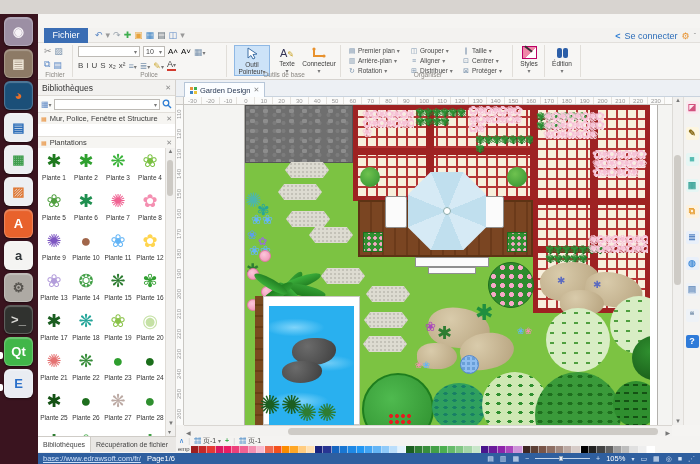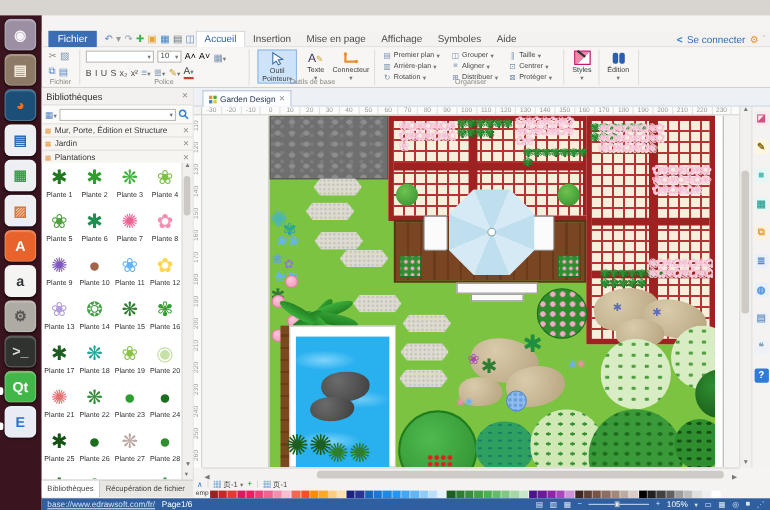--- a/index.html
+++ b/index.html
@@ -171,28 +171,20 @@
       <span class="qicon" style="color: rgb(91, 135, 197);">↶</span>
         <span class="qicon" style="color: rgb(153, 153, 153);">▾</span>
         <span class="qicon" style="color: rgb(154, 164, 174);">↷</span>
         <span class="qicon" style="color: rgb(63, 174, 79);">✚</span>
         <span class="qicon" style="color: rgb(232, 163, 61);">▣</span>
         <span class="qicon" style="color: rgb(59, 130, 196);">▦</span>
         <span class="qicon" style="color: rgb(103, 114, 124);">▤</span>
         <span class="qicon" style="color: rgb(91, 135, 197);">◫</span>
         <span class="qicon" style="color: rgb(153, 153, 153);">▾</span>
     </div>
-    <div id="mtabs">
-      <span class="mtab active">Accueil</span>
-        <span class="mtab">Insertion</span>
-        <span class="mtab">Mise en page</span>
-        <span class="mtab">Affichage</span>
-        <span class="mtab">Symboles</span>
-        <span class="mtab">Aide</span>
-    </div>
     <div id="connect">
       <span style="color:#2b7cd3;font-weight:bold;">&lt;</span>
       <span style="color:#2b6cb8;">Se connecter</span>
       <span style="color:#e8912d;font-size:9px;">⚙</span>
       <span style="color:#888;font-size:7px;">ˆ</span>
     </div>
   </div>
 
   <div class="abs" id="ribbon">
 
@@ -358,26 +350,21 @@
           <span></span>
           <span class="caret">▾</span>
         </span>
       <svg width="10" height="10" viewBox="0 0 10 10">
           <circle cx="4" cy="4" r="2.8" fill="none" stroke="#2b7cd3" stroke-width="1.3"></circle>
           <line x1="6.2" y1="6.2" x2="9" y2="9" stroke="#2b7cd3" stroke-width="1.4"></line>
         </svg>
     </div>
     <div class="section" style="top:32px;">
       <span style="color:#e8913d;font-size:6px;">▦</span>
-      <span>Mur, Porte, Édition et Structure</span>
-        <span class="x">✕</span>
-    </div>
-    <div class="section" style="top:44px;">
-      <span style="color:#e8913d;font-size:6px;">▦</span>
-      <span>Jardin</span>
+      <span>Mur, Police, Fenêtre et Structure</span>
         <span class="x">✕</span>
     </div>
     <div class="section" style="top:56px;">
       <span style="color:#e8913d;font-size:6px;">▦</span>
       <span>Plantations</span>
         <span class="x">✕</span>
     </div>
     <div id="plantgrid">
       <div class="plant">
           <span class="pglyph" style="color: rgb(31, 122, 31);">✱</span>

